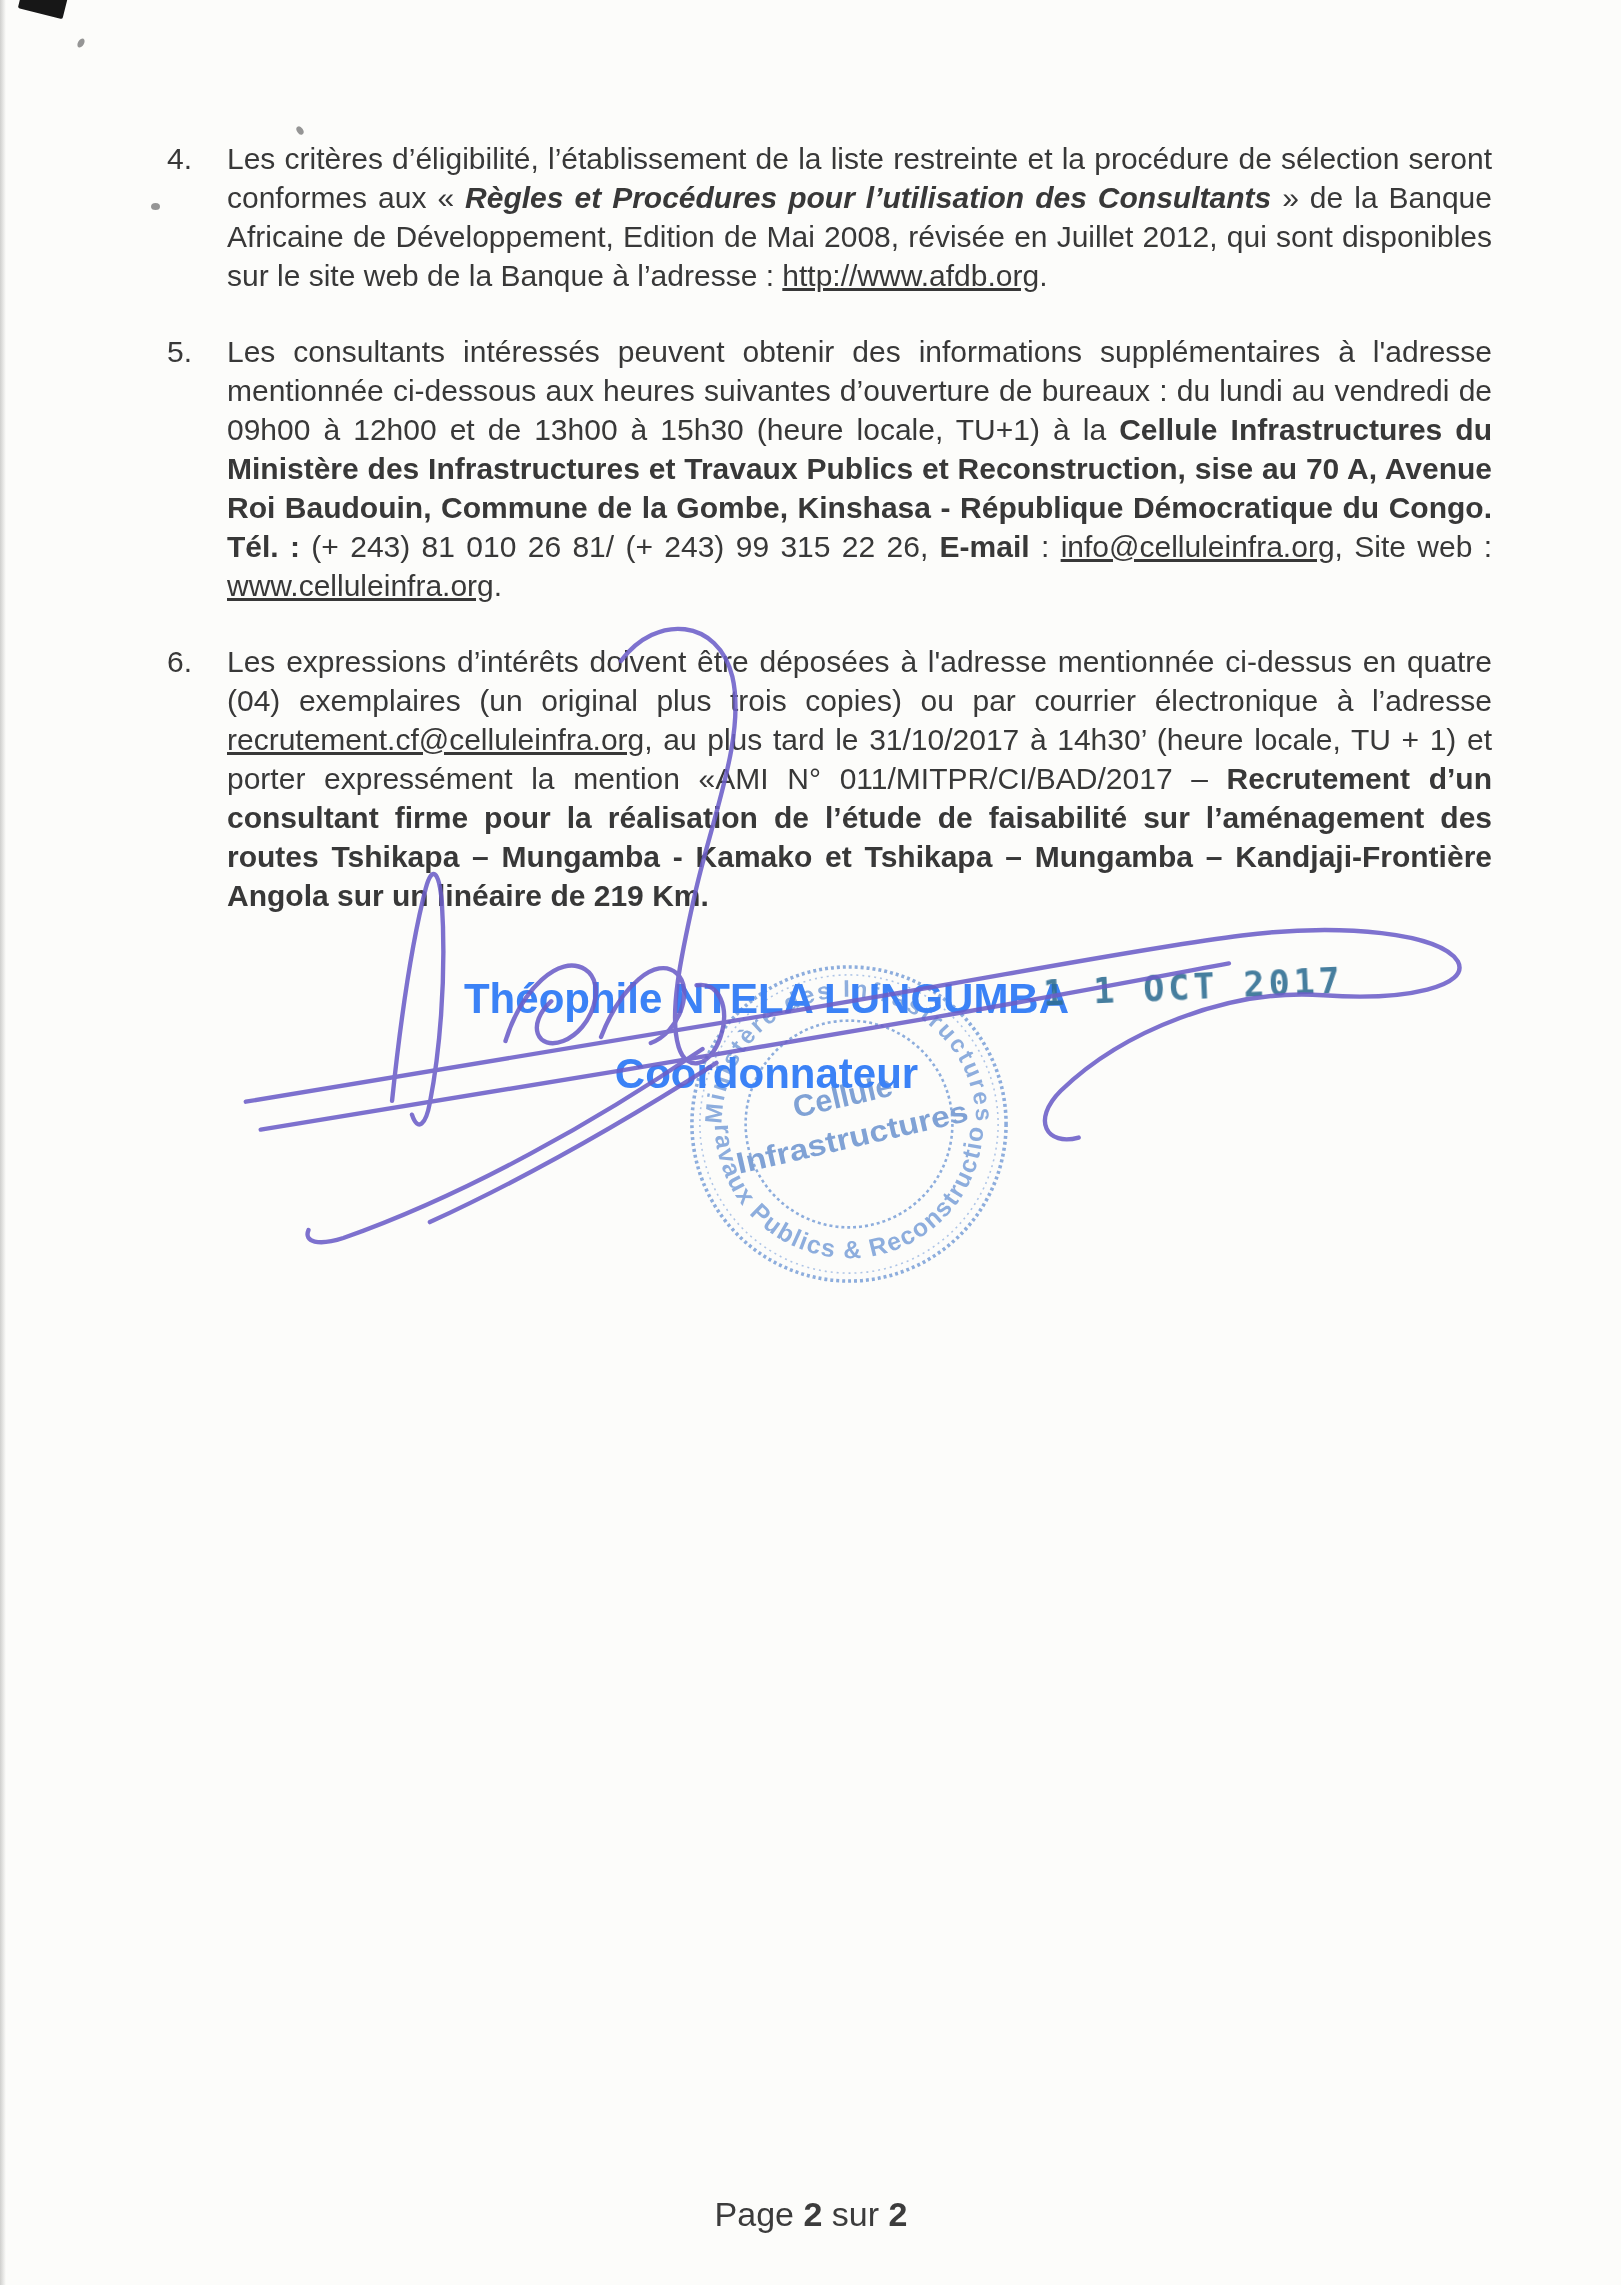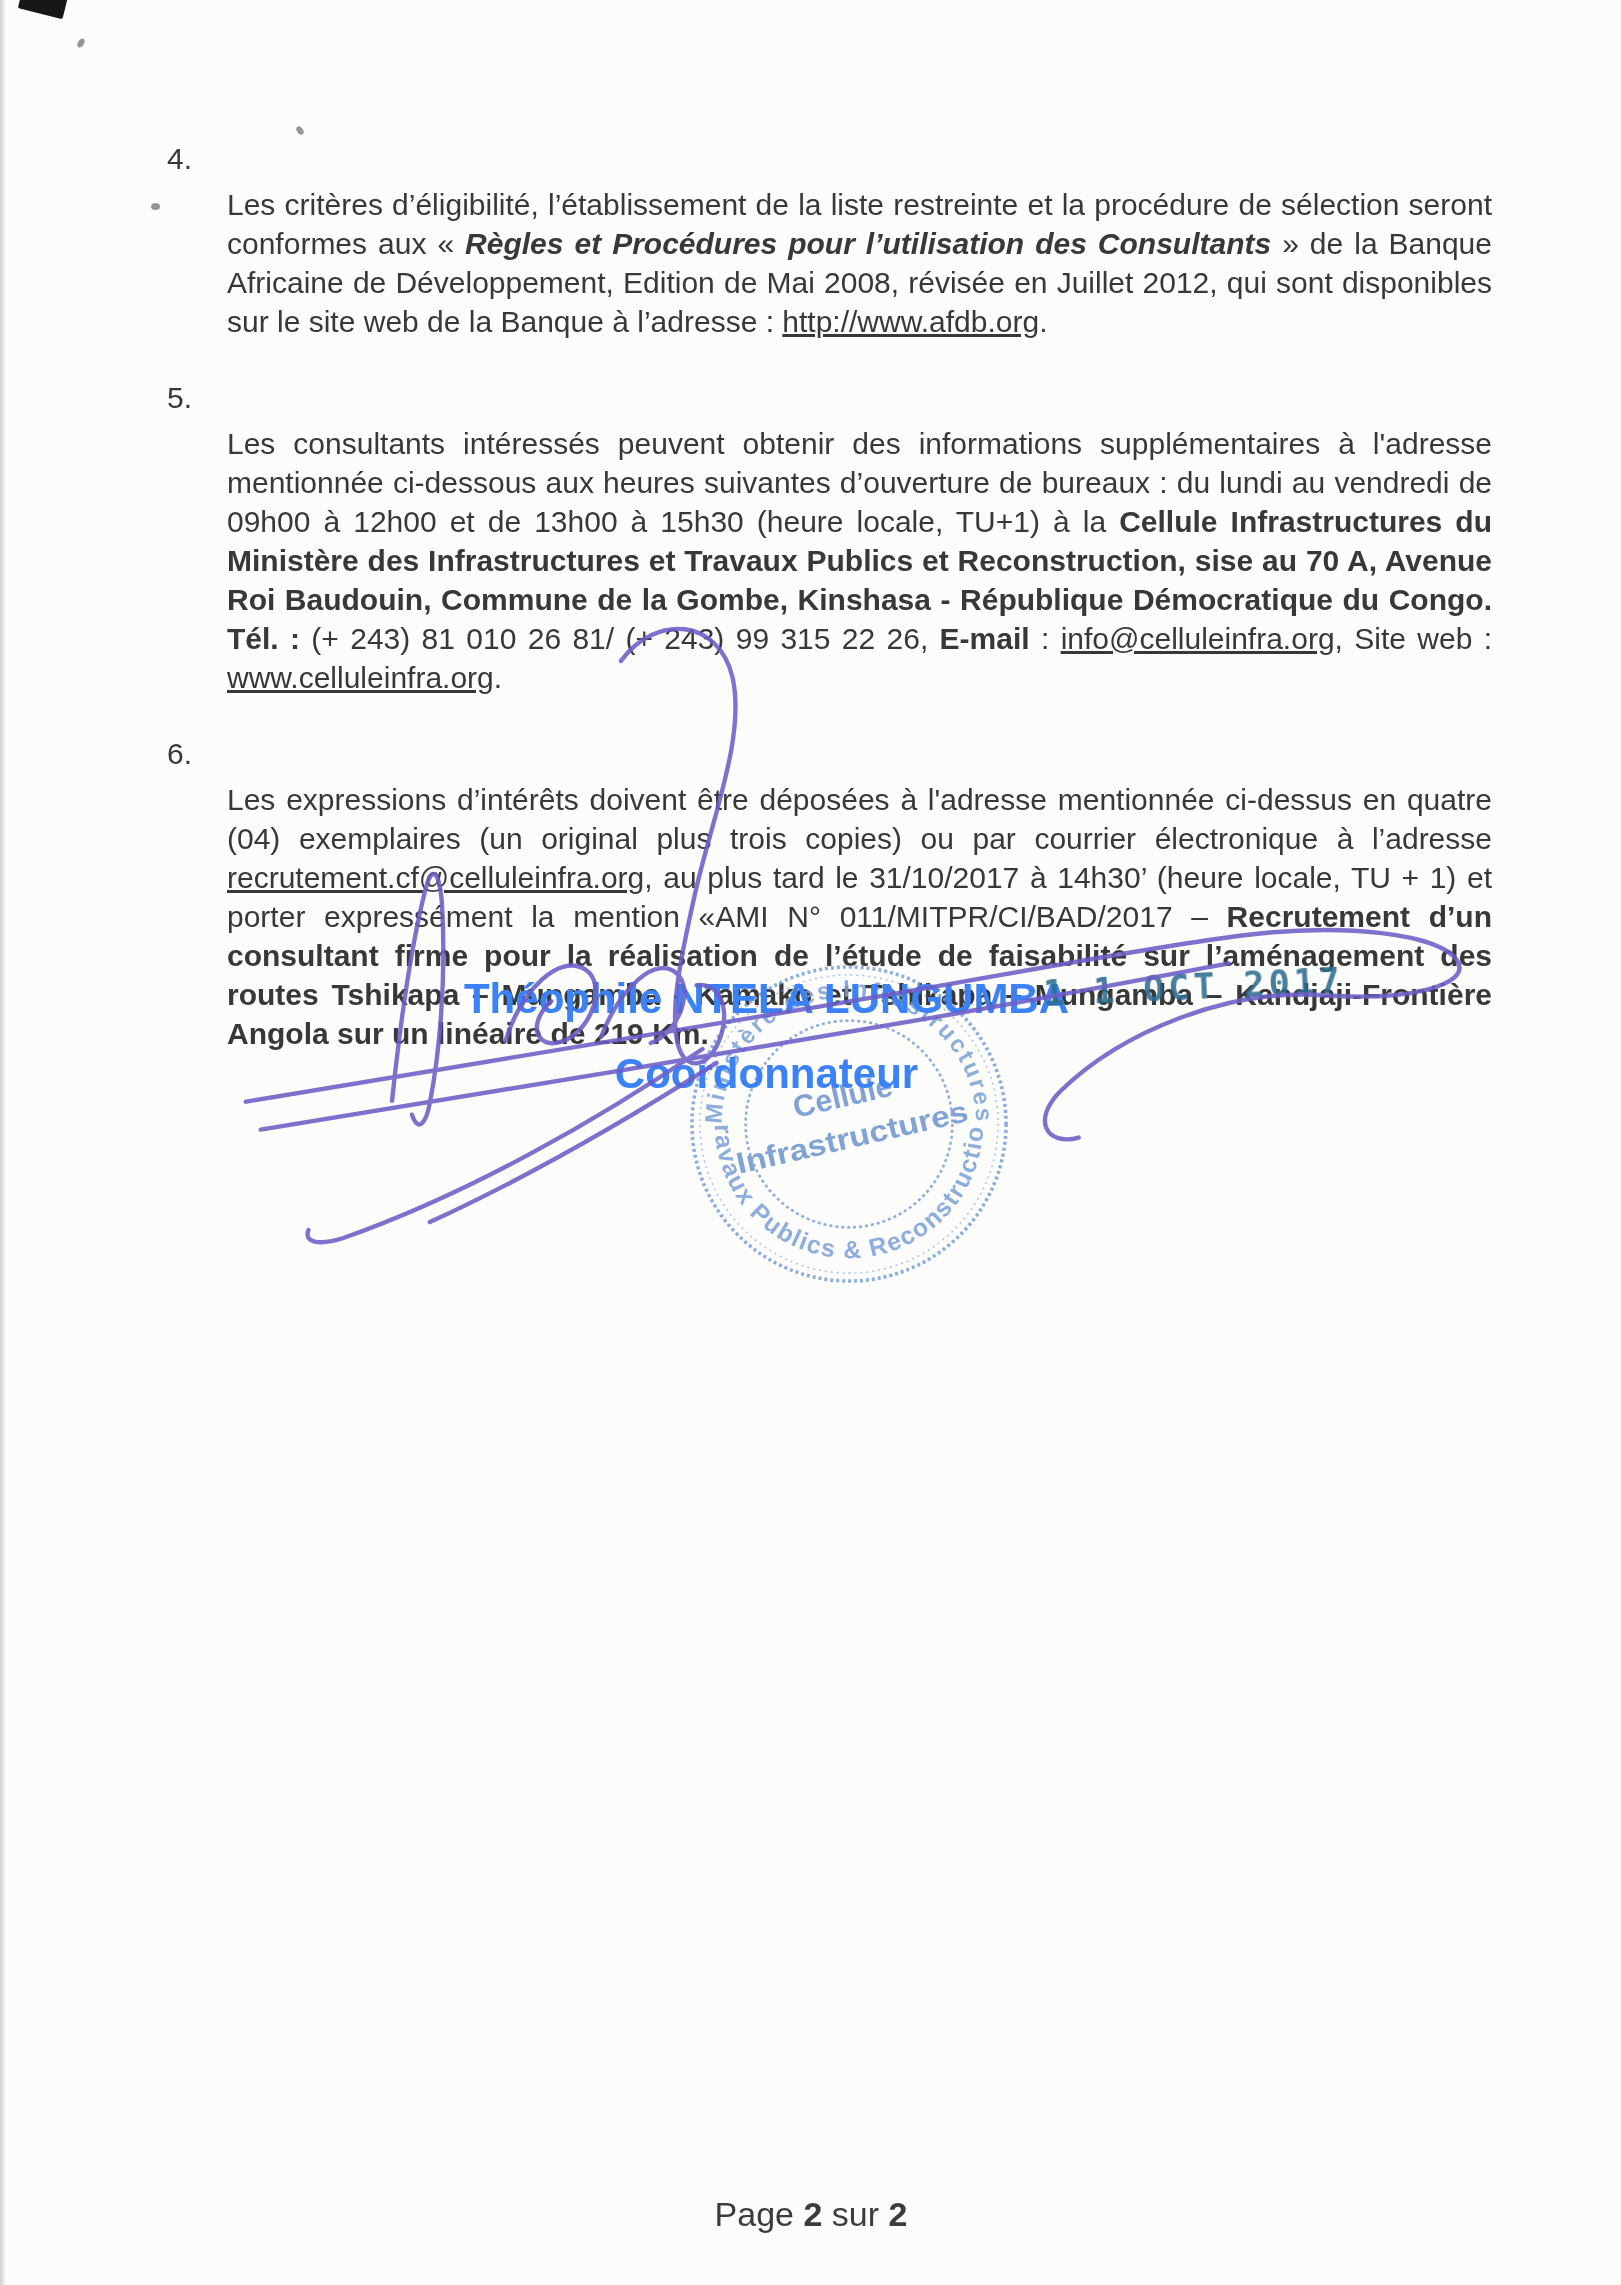--- a/index.html
+++ b/index.html
@@ -8,21 +8,21 @@
   .edge-shadow{position:absolute;left:0;top:0;width:6px;height:100%;
         background:linear-gradient(to right,#cfcfcd,rgba(252,252,250,0));}
   .corner-mark{position:absolute;left:20px;top:-10px;width:46px;height:24px;background:#171717;
         transform:rotate(14deg);border-radius:2px;}
   .speck{position:absolute;background:#6a6a6a;border-radius:50%;opacity:.7;}
 
   .paras{position:absolute;left:167px;top:139px;width:1325px;list-style:none;margin:0;padding:0;
         font-size:30px;line-height:39px;}
   .para{display:flex;margin-bottom:37px;}
   .pnum{width:60px;flex:0 0 60px;}
-  .pbody{flex:1;text-align:justify;margin-top:46px;}
+  .pbody{flex:1;text-align:justify;}
   .regular{font-style:normal;font-weight:normal;}
   .bold{font-weight:bold;}
   .bolditalic{font-weight:bold;font-style:italic;}
   .underline{text-decoration:underline;}
 
   .sig-block{position:absolute;left:418px;top:975px;width:697px;text-align:center;
         font-size:42px;font-weight:bold;color:#3b82f6;}
   .sig-title{margin-top:27px;}
 
   .date-stamp{position:absolute;left:1043px;top:967px;font-family:"DejaVu Sans Mono",monospace;

